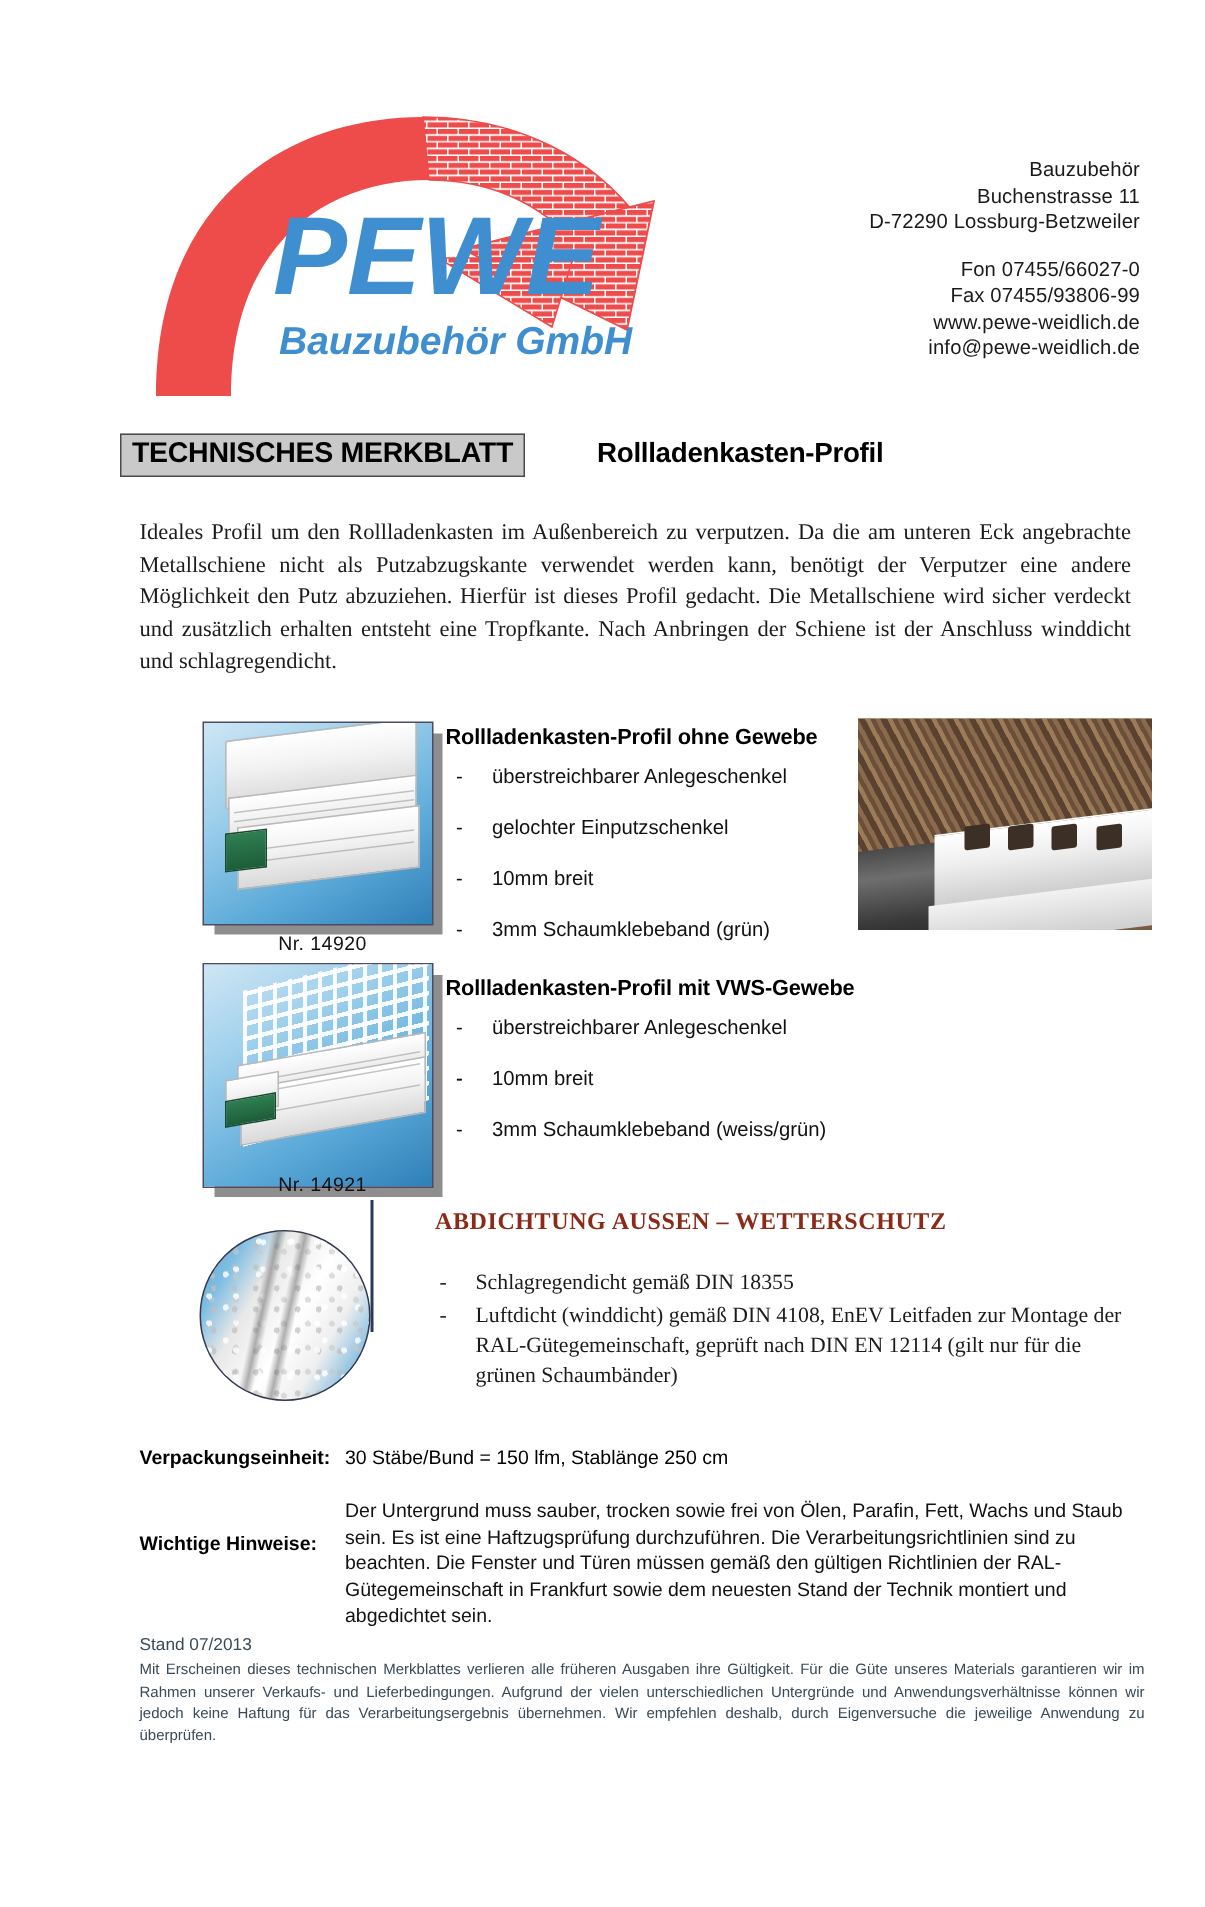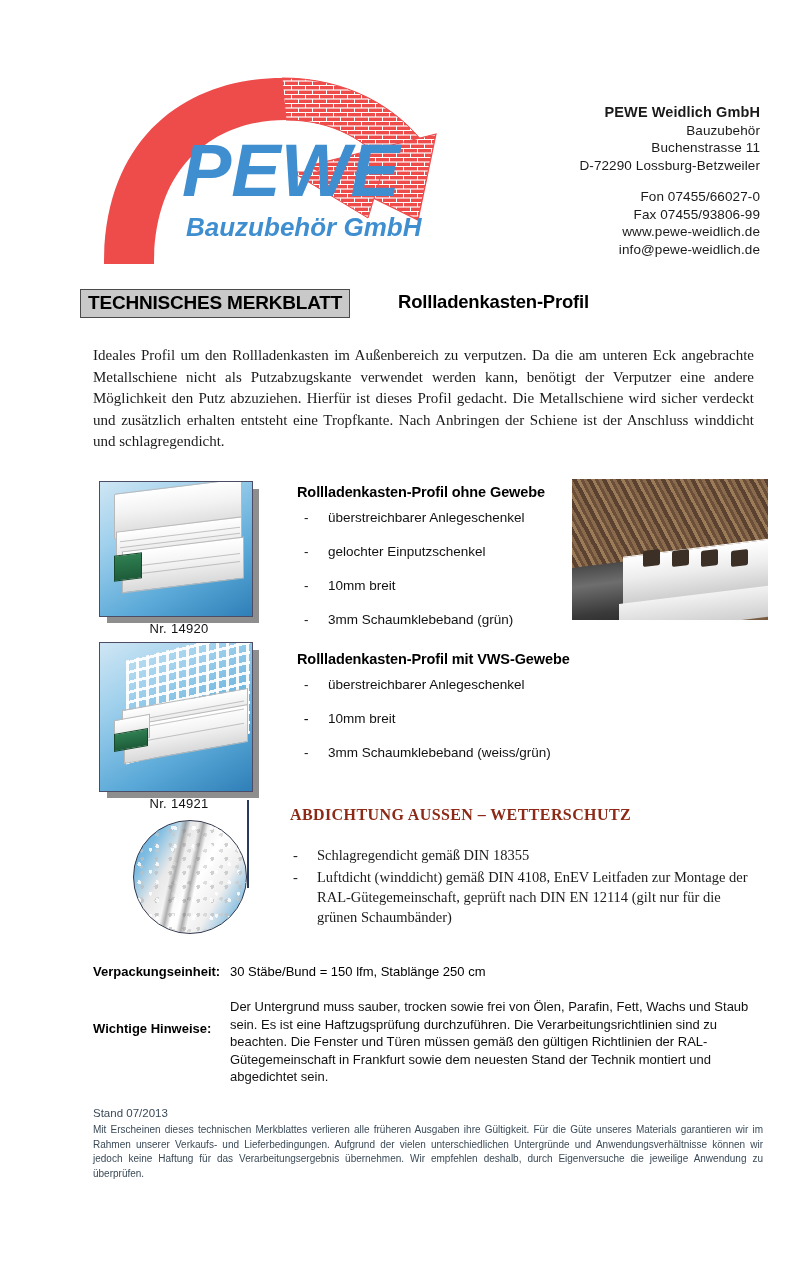--- a/index.html
+++ b/index.html
@@ -87,21 +87,21 @@
     top: 345px;
     width: 661px;
     font-family: "Liberation Serif", serif;
     font-size: 15px;
     line-height: 21.5px;
     text-align: justify;
     color: #1b1b1b;
   }
 
   
-  .figure { position: absolute; }
+  .figure { position: absolute; margin-left: 36px; }
   .fig-shadow {
     position: absolute;
     background: #8e8e8e;
   }
   .fig-frame {
     position: absolute;
     border: 1px solid #4c4c66;
     overflow: hidden;
   }
   .fig-caption {
@@ -343,21 +343,20 @@
   #footer {
     position: absolute;
     left: 93px;
     top: 1091px;
     width: 670px;
     color: #3a4a57;
   }
   #footer .stand {
     font-size: 11.5px;
     margin-bottom: 4px;
-    margin-top: 16px;
   }
   #footer .disclaimer {
     font-size: 10px;
     line-height: 14.5px;
     text-align: justify;
   }
 </style>
 </head>
 <body>
 
@@ -381,21 +380,20 @@
 
       <path d="M212 98 L340 66 L322 152 Z" fill="url(#brickpat)" stroke="#ee4b4b" stroke-width="1.2"></path>
       <path d="M196 104 L286 104 L272 150 Z" fill="url(#brickpat)" stroke="#ee4b4b" stroke-width="1"></path>
 
       <text x="86" y="128" font-family="'Liberation Sans',sans-serif" font-size="74" font-weight="bold" font-style="italic" fill="#3f8fd0">PEWE</text>
       <text x="90" y="168" font-family="'Liberation Sans',sans-serif" font-size="26" font-weight="bold" font-style="italic" fill="#3f8fd0">Bauzubehör GmbH</text>
     </svg>
   </div>
 
   <div id="address-block">
-    <div class="company">PEWE Weidlich GmbH</div>
     <div>Bauzubehör</div>
     <div>Buchenstrasse 11</div>
     <div>D-72290 Lossburg-Betzweiler</div>
     <div class="gap"></div>
     <div>Fon 07455/66027-0</div>
     <div>Fax 07455/93806-99</div>
     <div>www.pewe-weidlich.de</div>
     <div>info@pewe-weidlich.de</div>
   </div>
 </div>
@@ -433,21 +431,21 @@
     <div class="blue-bg"></div>
     <div class="mesh" style="left:26px; top:2px; width:124px; height:104px; transform:skewY(-14deg);"></div>
     <div class="profile-body" style="left:22px; top:56px; width:124px; height:26px; transform:skewY(-10deg);"></div>
     <div class="profile-body" style="left:24px; top:72px; width:122px; height:36px; transform:skewY(-10deg);"></div>
     <div class="profile-line" style="left:26px; top:68px; width:118px; transform:skewY(-10deg);"></div>
     <div class="profile-line" style="left:26px; top:76px; width:118px; transform:skewY(-10deg);"></div>
     <div class="profile-line" style="left:28px; top:90px; width:116px; transform:skewY(-10deg);"></div>
     <div class="profile-body" style="left:14px; top:74px; width:34px; height:22px; transform:skewY(-10deg);"></div>
     <div class="green-tape" style="left:14px; top:88px; width:32px; height:16px; transform:skewY(-10deg);"></div>
   </div>
-  <div class="fig-caption" style="left:0; top:154px; width:160px;text-align:center;">Nr. 14921</div>
+  <div class="fig-caption" style="left:0; top:140px; width:160px;text-align:center;">Nr. 14921</div>
 </div>
 
 <div id="circle-leader"></div>
 <div id="circle-detail">
   <div class="grain"></div>
   <div class="streak" style="left:30%;"></div>
   <div class="streak" style="left:46%;"></div>
 </div>
 
 <div id="photo-wood">

